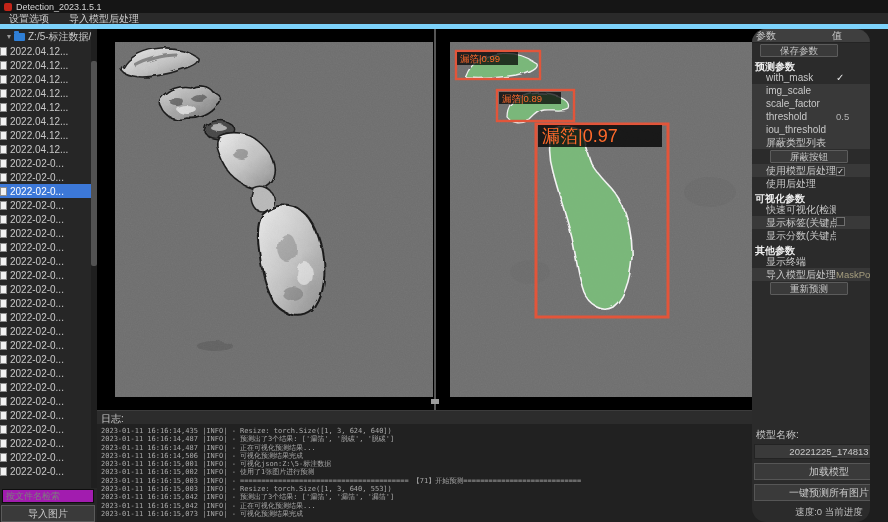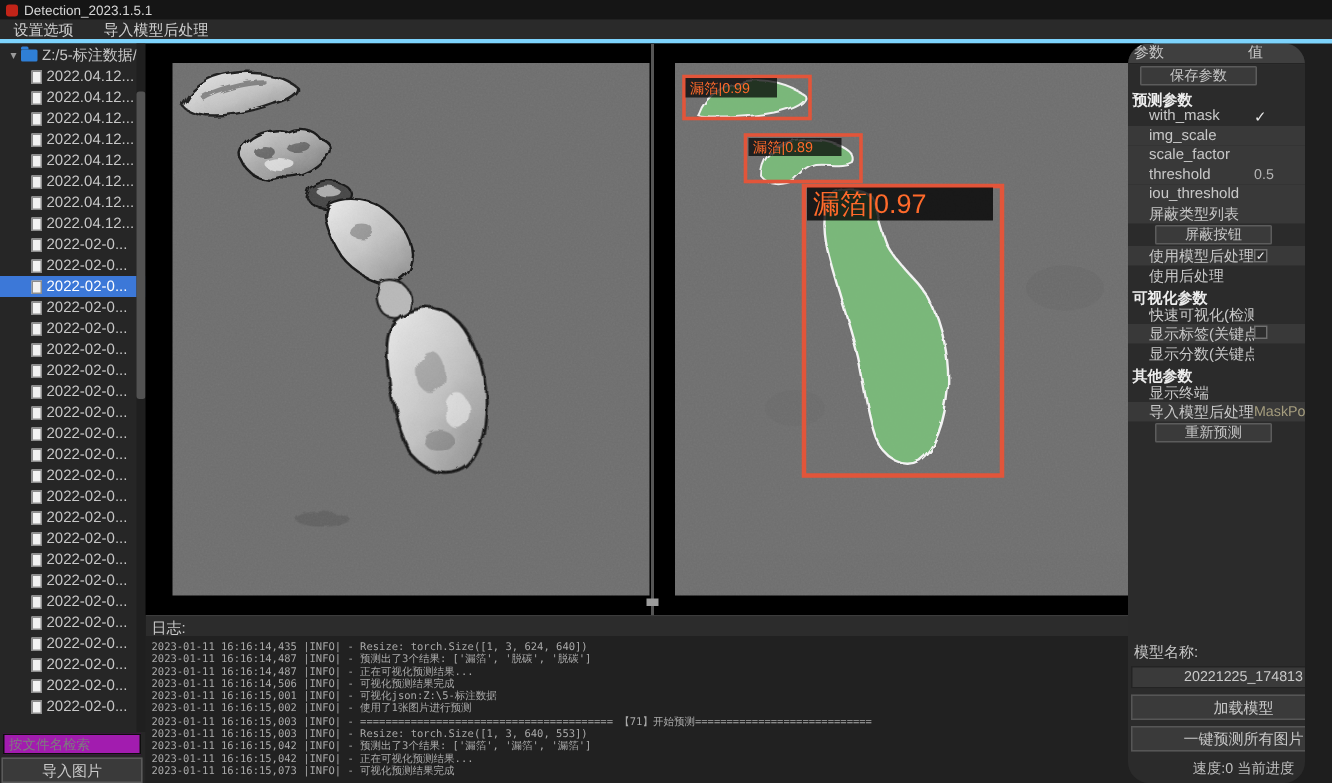--- a/index.html
+++ b/index.html
@@ -7,33 +7,33 @@
     font-family:"Liberation Sans",sans-serif; }
 
   
   .titlebar { position:absolute; left:0; top:0; width:888px; height:13px; background:#151515;
     display:flex; align-items:center; gap:4px; padding-left:4px; }
   .logo { width:8px; height:8px; background:#c22418; border-radius:2px; flex:none; }
   .title-text { color:#d6d6d6; font-size:9px; white-space:nowrap; }
 
   
   .menubar { position:absolute; left:0; top:13px; width:888px; height:16px; background:#2a2a2a;
-    border-bottom:3px solid #7dd3fc; display:flex; align-items:center; gap:20px; padding-left:9px; }
+    border-bottom:5px solid #7dd3fc; display:flex; align-items:center; gap:20px; padding-left:9px; }
   .menu-item { color:#cfcfcf; font-size:10px; white-space:nowrap; }
 
   
   .left-sidebar { position:absolute; left:0; top:29px; width:97px; height:493px; background:#262626; }
   .tree { position:absolute; left:0; top:0; width:97px; height:459px; overflow:hidden;
     color:#c8c8c8; font-size:10px; }
   .tree-root { height:15px; display:flex; align-items:center; gap:3px; padding-left:7px; white-space:nowrap; }
   .expander { color:#9a9a9a; font-size:8px; }
   .folder-icon { width:11px; height:8px; background:#2f7fd6; border-radius:1px; position:relative; flex:none; }
   .folder-icon::before { content:""; position:absolute; top:-2px; left:0; width:5px; height:2px;
     background:#2f7fd6; border-radius:1px 1px 0 0; }
-  .tree-item { height:14px; display:flex; align-items:center; gap:3px; padding-left:21px; white-space:nowrap; }
+  .tree-item { height:14px; display:flex; align-items:center; gap:3px; white-space:nowrap; }
   .tree-item.selected { background:#3c78d8; color:#fff; }
   .file-icon { width:7px; height:9px; background:#f2f2f2; border:1px solid #8d8d8d; flex:none; }
   .tree-scroll { position:absolute; right:0; top:0; width:6px; height:459px; background:#1f1f1f; }
   .tree-thumb { position:absolute; right:0; top:32px; width:6px; height:205px; background:#525252; border-radius:2px; }
   .search-input { position:absolute; left:2px; bottom:19px; width:92px; height:14px; background:#a21caf;
     border:1px solid #0e0e0e; color:#bdbdbd; font-size:9px; padding-left:3px; font-family:inherit; }
   .search-input::placeholder { color:#7d7d7d; }
   .import-btn { position:absolute; left:1px; bottom:0; width:94px; height:17px; background:#3a3a3a;
     border:1px solid #5a5a5a; color:#cacaca; font-size:10px; font-family:inherit; }
 

